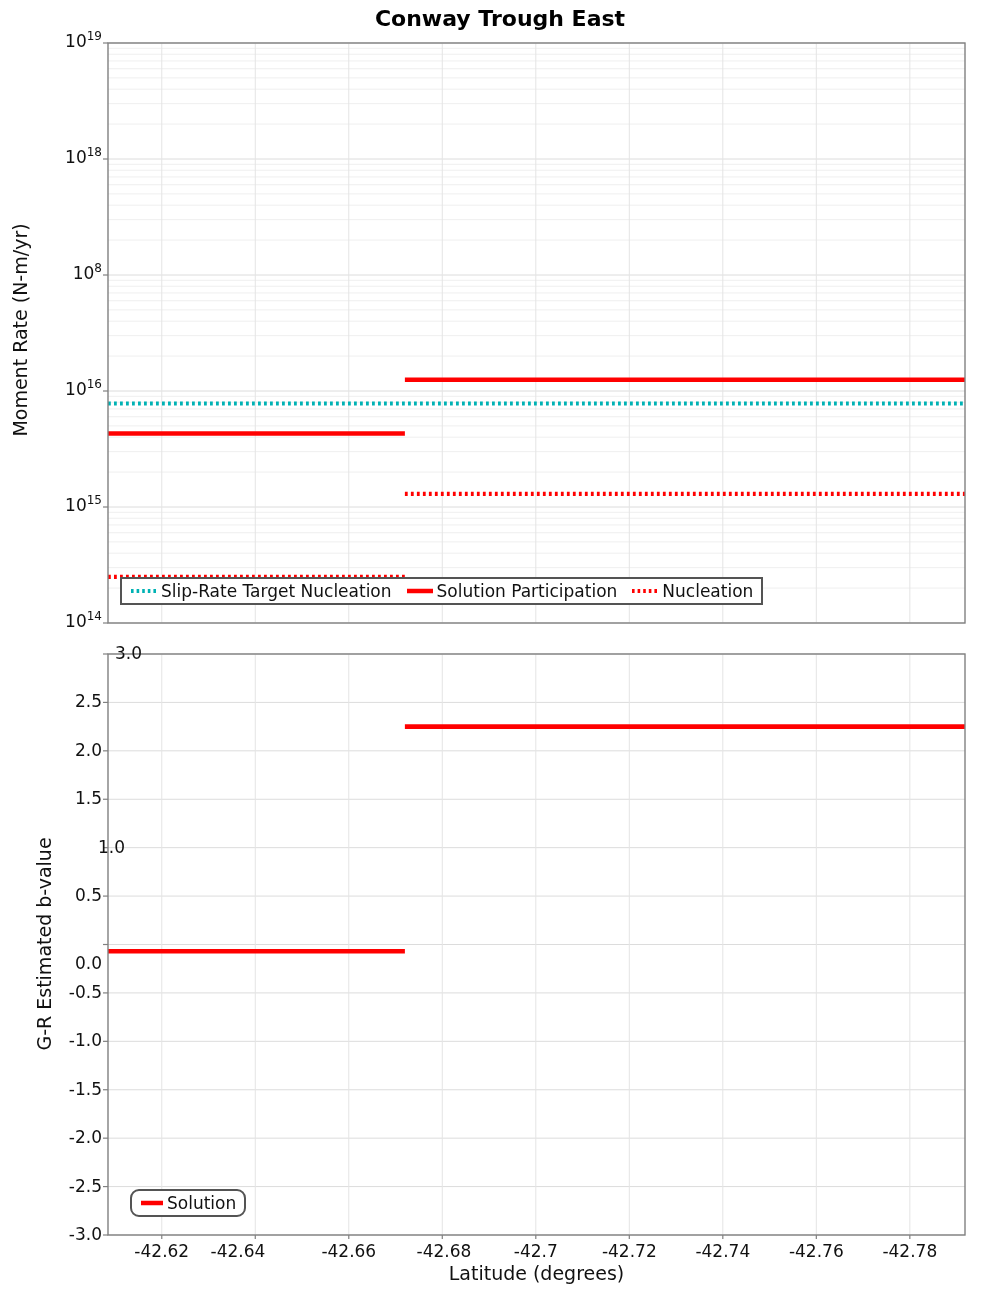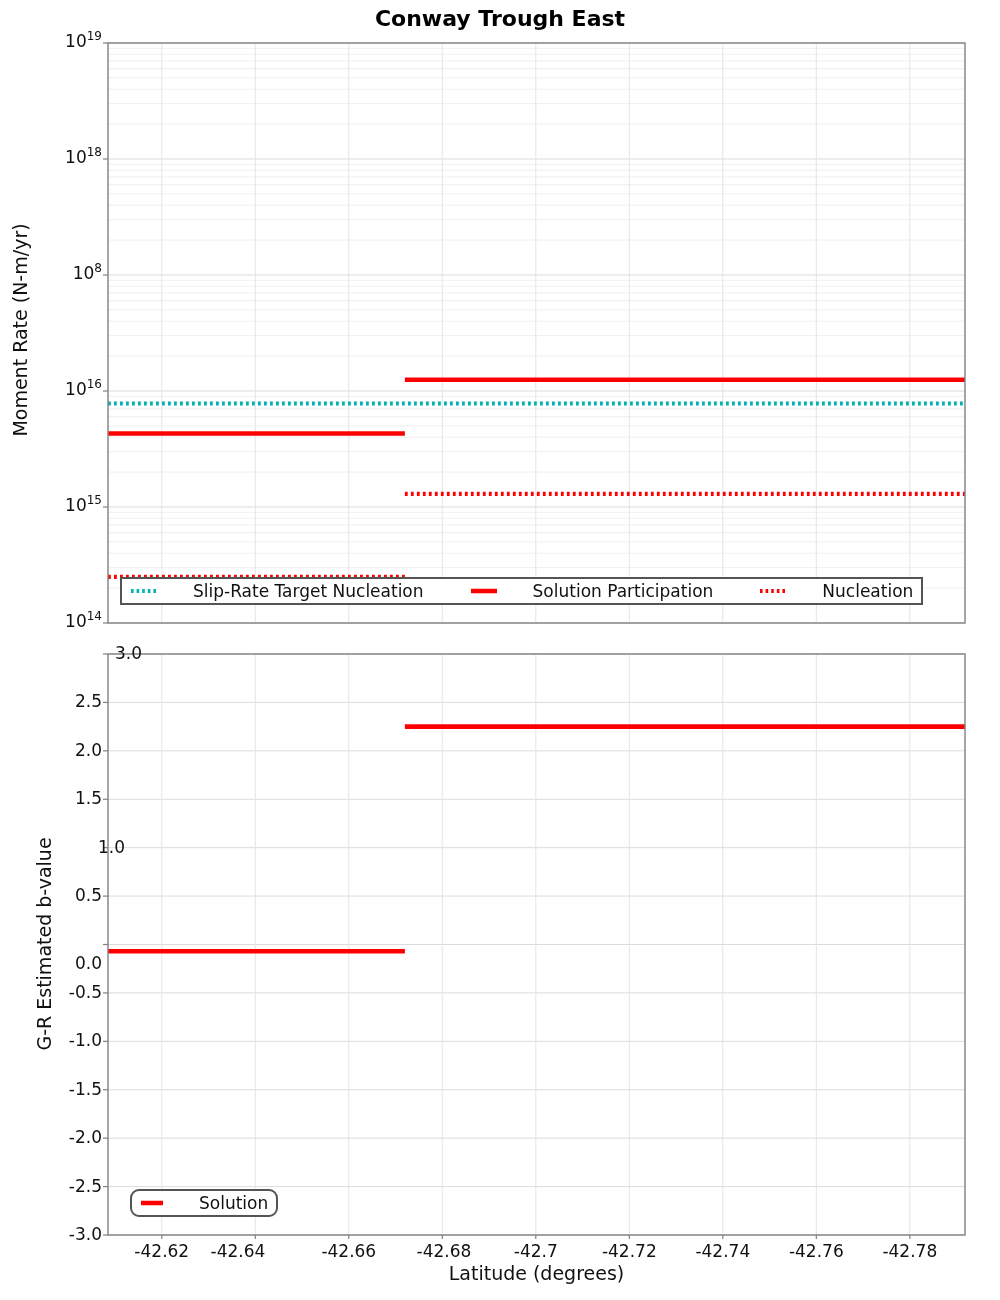--- a/index.html
+++ b/index.html
@@ -11,21 +11,21 @@
   .axis-title{position:absolute;font-size:19px;white-space:nowrap;color:#111;}
   .ylab-top{left:20px;top:330px;transform:translate(-50%,-50%) rotate(-90deg);}
   .ylab-bot{left:44px;top:944px;transform:translate(-50%,-50%) rotate(-90deg);}
   .xlab{left:108px;top:1262px;width:857px;text-align:center;}
   .ytick{position:absolute;left:0;width:102px;text-align:right;font-size:17px;
          white-space:nowrap;color:#111;}
   .ytick sup{font-size:12px;}
   .xtick{position:absolute;top:1241px;transform:translateX(-50%);font-size:17px;
          white-space:nowrap;color:#111;}
   .legend{position:absolute;display:flex;align-items:center;background:#fff;
-          border:2px solid #545454;padding:2px 8px;font-size:17px;white-space:nowrap;gap:32px;}
+          border:2px solid #545454;padding:2px 8px;font-size:17px;white-space:nowrap;}
   .legend .swatch{display:inline-flex;align-items:center;margin-right:3px;}
   .legend .lg-label{margin-right:14px;}
   .legend .lg-label:last-child{margin-right:0;}
   .legend-top{left:120px;top:577px;}
   .legend-bot{left:130px;top:1189px;border-radius:9px;}
 </style>
 </head>
 <body>
 
 <div class="fig">

